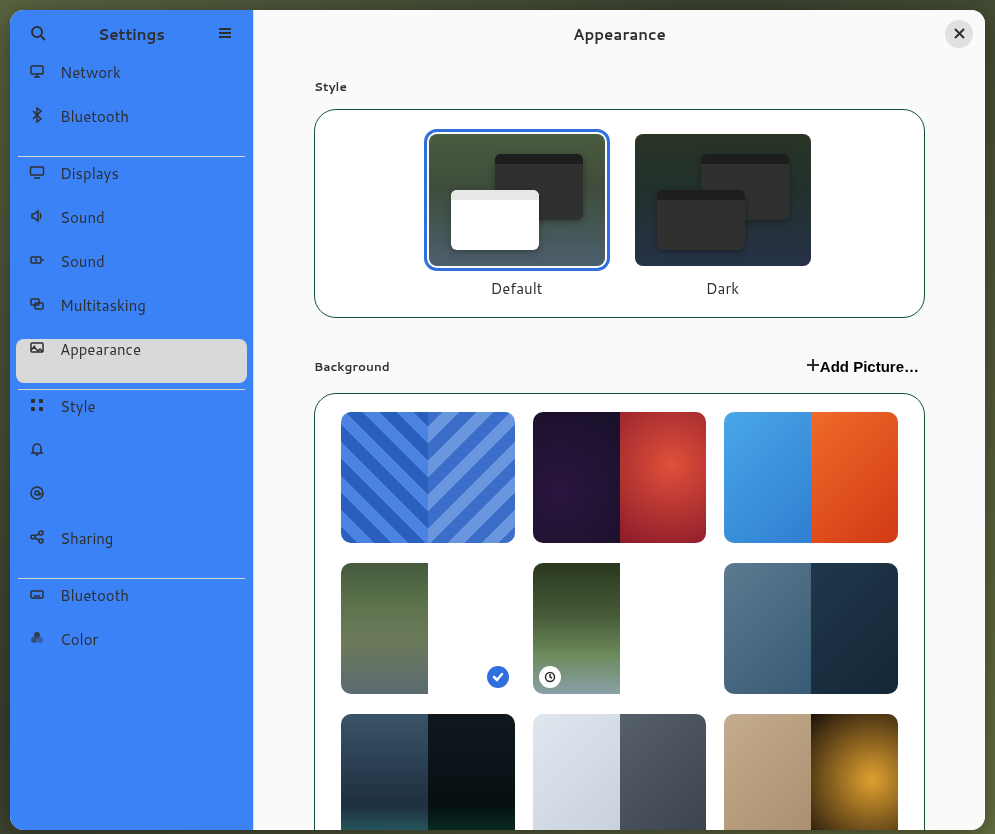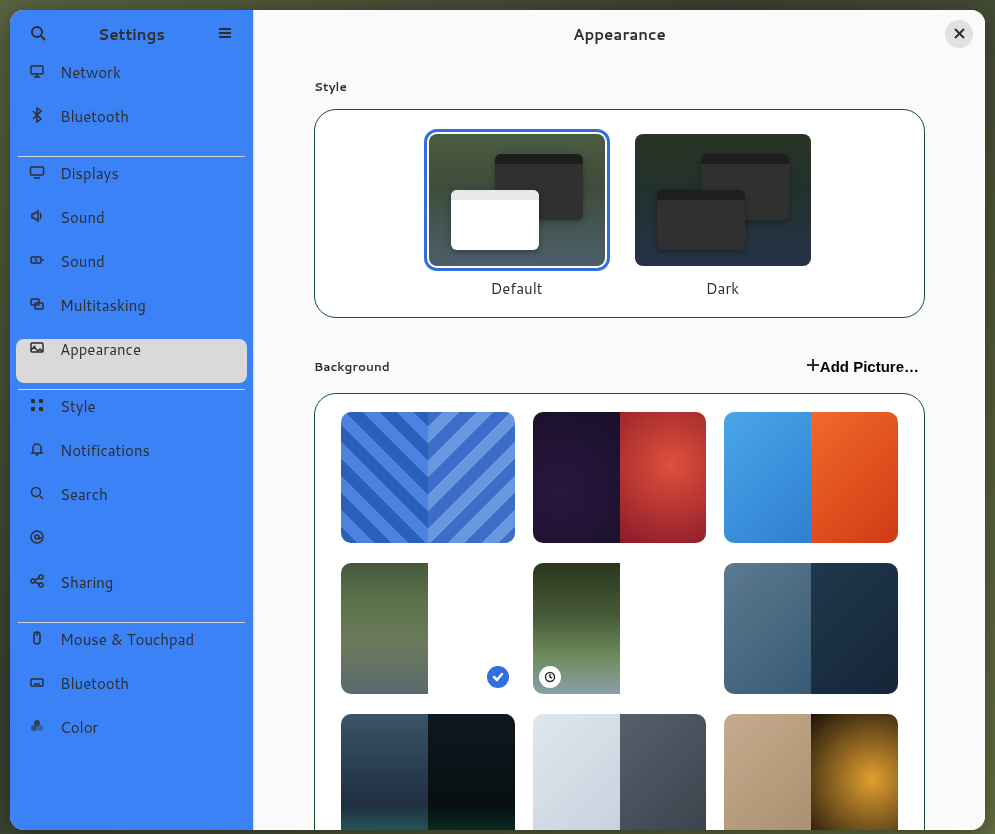--- a/index.html
+++ b/index.html
@@ -364,30 +364,20 @@
           </span>
         <span class="nav-label">Style</span>
       </div>
       <div class="nav-item">
         <span class="nav-icon">
             <svg width="16" height="16" viewBox="0 0 16 16" fill="none" stroke="currentColor" stroke-width="1.5">
               <path d="M4 11V7a4 4 0 018 0v4l1 1H3z"></path>
               <path d="M7 13a1 1 0 002 0"></path>
             </svg>
           </span>
-        <span class="nav-label">Notifications</span>
-      </div>
-      <div class="nav-item">
-        <span class="nav-icon">
-            <svg width="16" height="16" viewBox="0 0 16 16" fill="none" stroke="currentColor" stroke-width="1.5">
-              <circle cx="7" cy="7" r="4.5"></circle>
-              <line x1="11" y1="11" x2="14" y2="14"></line>
-            </svg>
-          </span>
-        <span class="nav-label">Search</span>
       </div>
       <div class="nav-item">
         <span class="nav-icon">
             <svg width="16" height="16" viewBox="0 0 16 16" fill="none" stroke="currentColor" stroke-width="1.5">
               <circle cx="8" cy="8" r="6"></circle>
               <circle cx="8" cy="8" r="2"></circle>
               <path d="M10 8v1c0 1 2 1 2-1"></path>
             </svg>
           </span>
       </div>
@@ -398,29 +388,20 @@
               <circle cx="12" cy="4" r="2"></circle>
               <circle cx="12" cy="12" r="2"></circle>
               <line x1="6" y1="7" x2="10" y2="5"></line>
               <line x1="6" y1="9" x2="10" y2="11"></line>
             </svg>
           </span>
         <span class="nav-label">Sharing</span>
       </div>
       <div class="sep"></div>
 
-      <div class="nav-item">
-        <span class="nav-icon">
-            <svg width="16" height="16" viewBox="0 0 16 16" fill="none" stroke="currentColor" stroke-width="1.5">
-              <rect x="5" y="2" width="6" height="12" rx="3"></rect>
-              <line x1="8" y1="2" x2="8" y2="6"></line>
-            </svg>
-          </span>
-        <span class="nav-label">Mouse &amp; Touchpad</span>
-      </div>
       <div class="nav-item">
         <span class="nav-icon">
             <svg width="16" height="16" viewBox="0 0 16 16" fill="none" stroke="currentColor" stroke-width="1.5">
               <rect x="2" y="5" width="12" height="7" rx="1"></rect>
               <line x1="4" y1="7" x2="4" y2="7"></line>
               <line x1="6" y1="7" x2="6" y2="7"></line>
               <line x1="8" y1="7" x2="8" y2="7"></line>
               <line x1="10" y1="7" x2="10" y2="7"></line>
               <line x1="12" y1="7" x2="12" y2="7"></line>
               <line x1="5" y1="10" x2="11" y2="10"></line>

